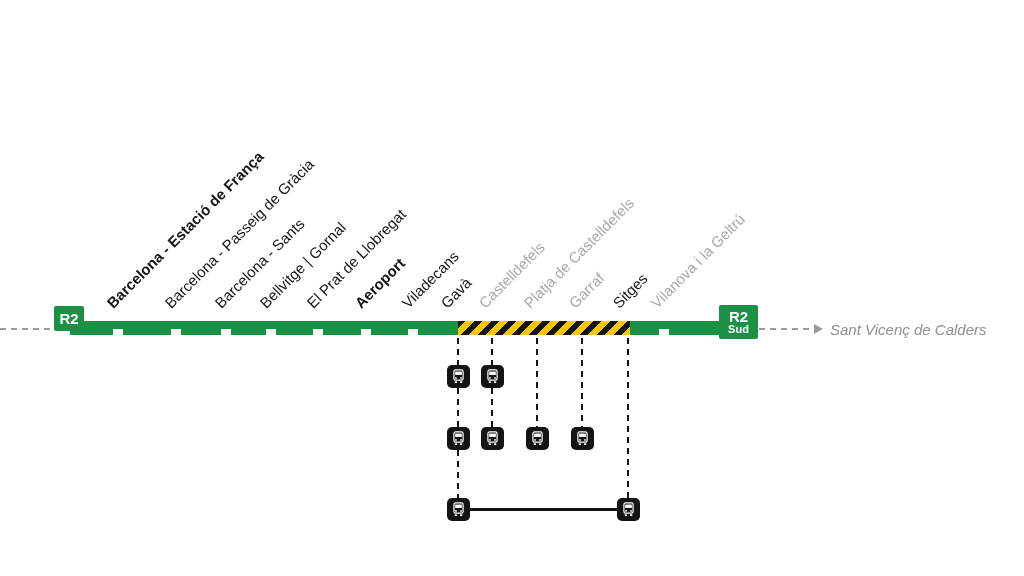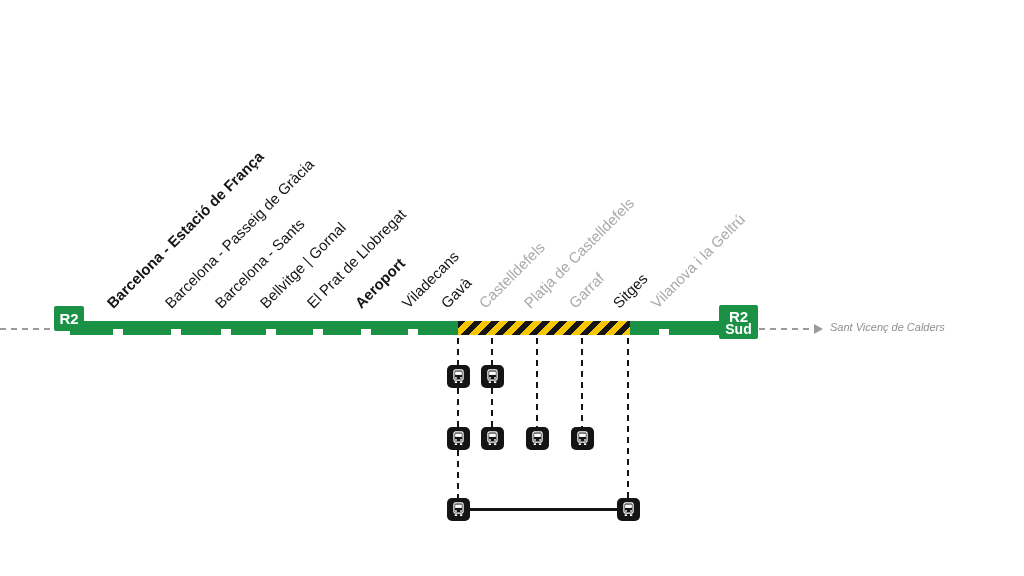--- a/index.html
+++ b/index.html
@@ -38,38 +38,38 @@
   #left-dash  { left: 0;     top: 328px; width: 54px; }
   #right-dash { left: 759px; top: 328px; width: 56px; }
   .arrow {
     position: absolute; left: 814px; top: 324px; width: 0; height: 0;
     border-left: 9px solid var(--dash-gray);
     border-top: 5px solid transparent; border-bottom: 5px solid transparent;
     z-index: 1;
   }
   .end-label {
     position: absolute; left: 830px; top: 321px;
-    font-size: 11px; font-style: italic; color: #8f8f8f; z-index: 3;
+    font-size: 15px; font-style: italic; color: #8f8f8f; z-index: 3;
   }
 
   
   .badge-left {
     position: absolute; left: 54px; top: 306px; width: 30px; height: 25px;
     background: var(--green); color: #fff; font-weight: 700; font-size: 15px;
     display: flex; align-items: center; justify-content: center;
     border-radius: 2px; z-index: 10;
   }
   .badge-right {
     position: absolute; left: 719px; top: 305px; width: 39px; height: 34px;
     background: var(--green); color: #fff;
     display: flex; flex-direction: column; align-items: center; justify-content: center;
     border-radius: 2px; z-index: 10;
   }
   .badge-right .top { font-weight: 700; font-size: 15px; line-height: 15px; }
-  .badge-right .sub { font-weight: 700; font-size: 14px; line-height: 11px; }
+  .badge-right .sub { font-weight: 700; font-size: 11px; line-height: 11px; }
 
   
   .vdash {
     position: absolute; width: 2px;
     background: repeating-linear-gradient(180deg, var(--ink) 0 6px, transparent 6px 11px);
     z-index: 2;
   }
   .hlink { position: absolute; height: 3px; background: var(--ink); z-index: 3; }
   .bus {
     position: absolute; width: 23px; height: 23px; background: var(--ink);

